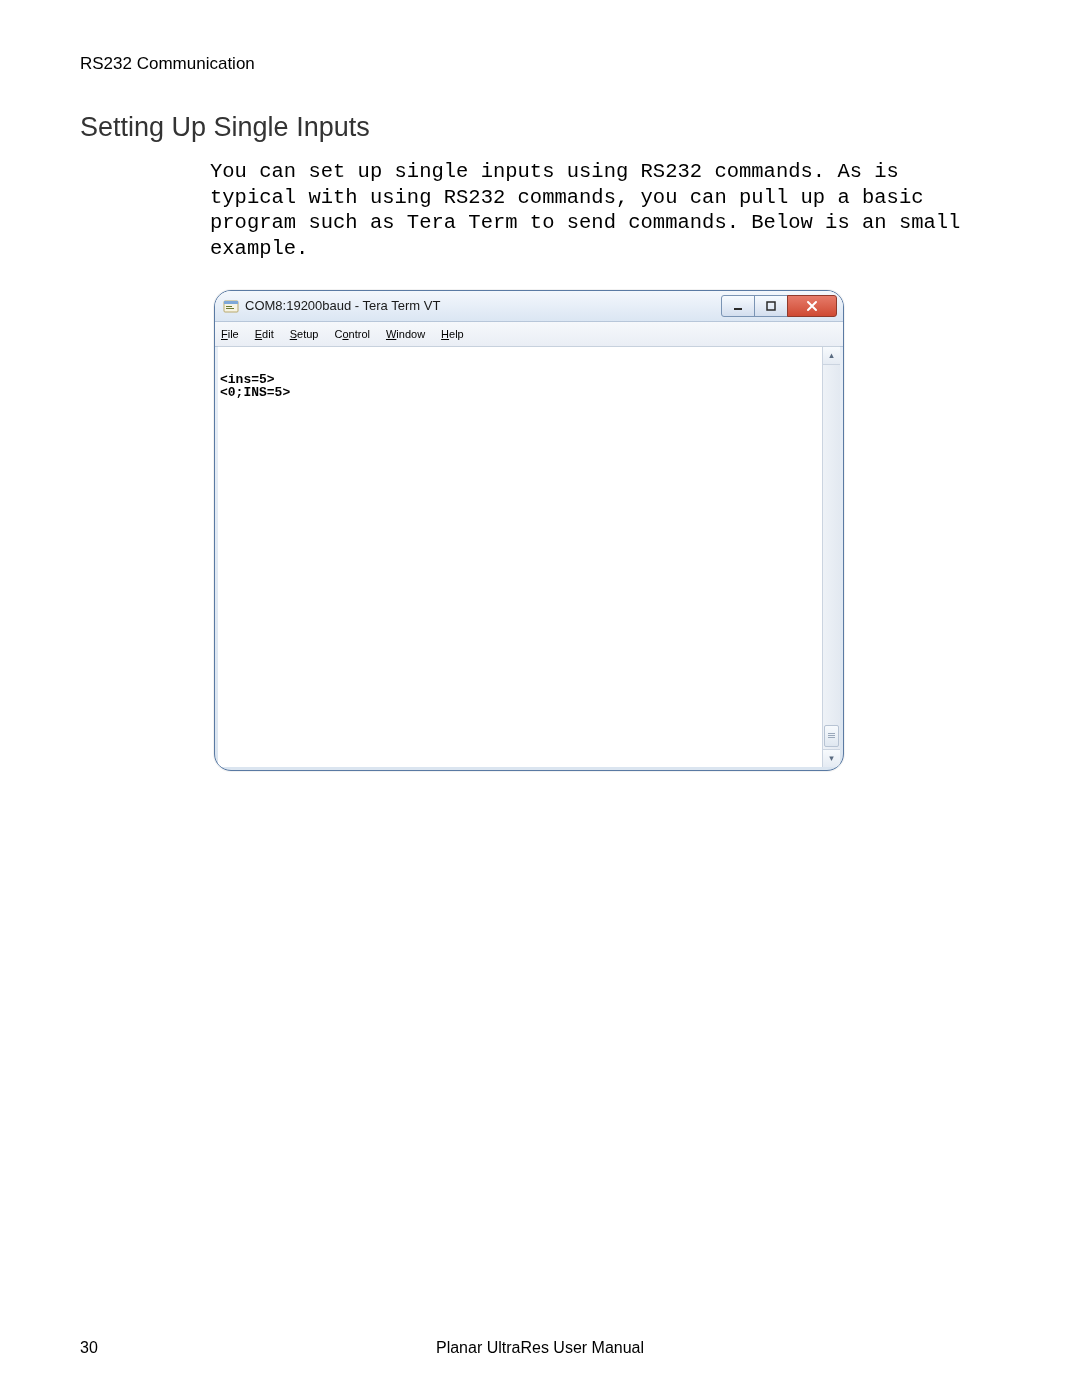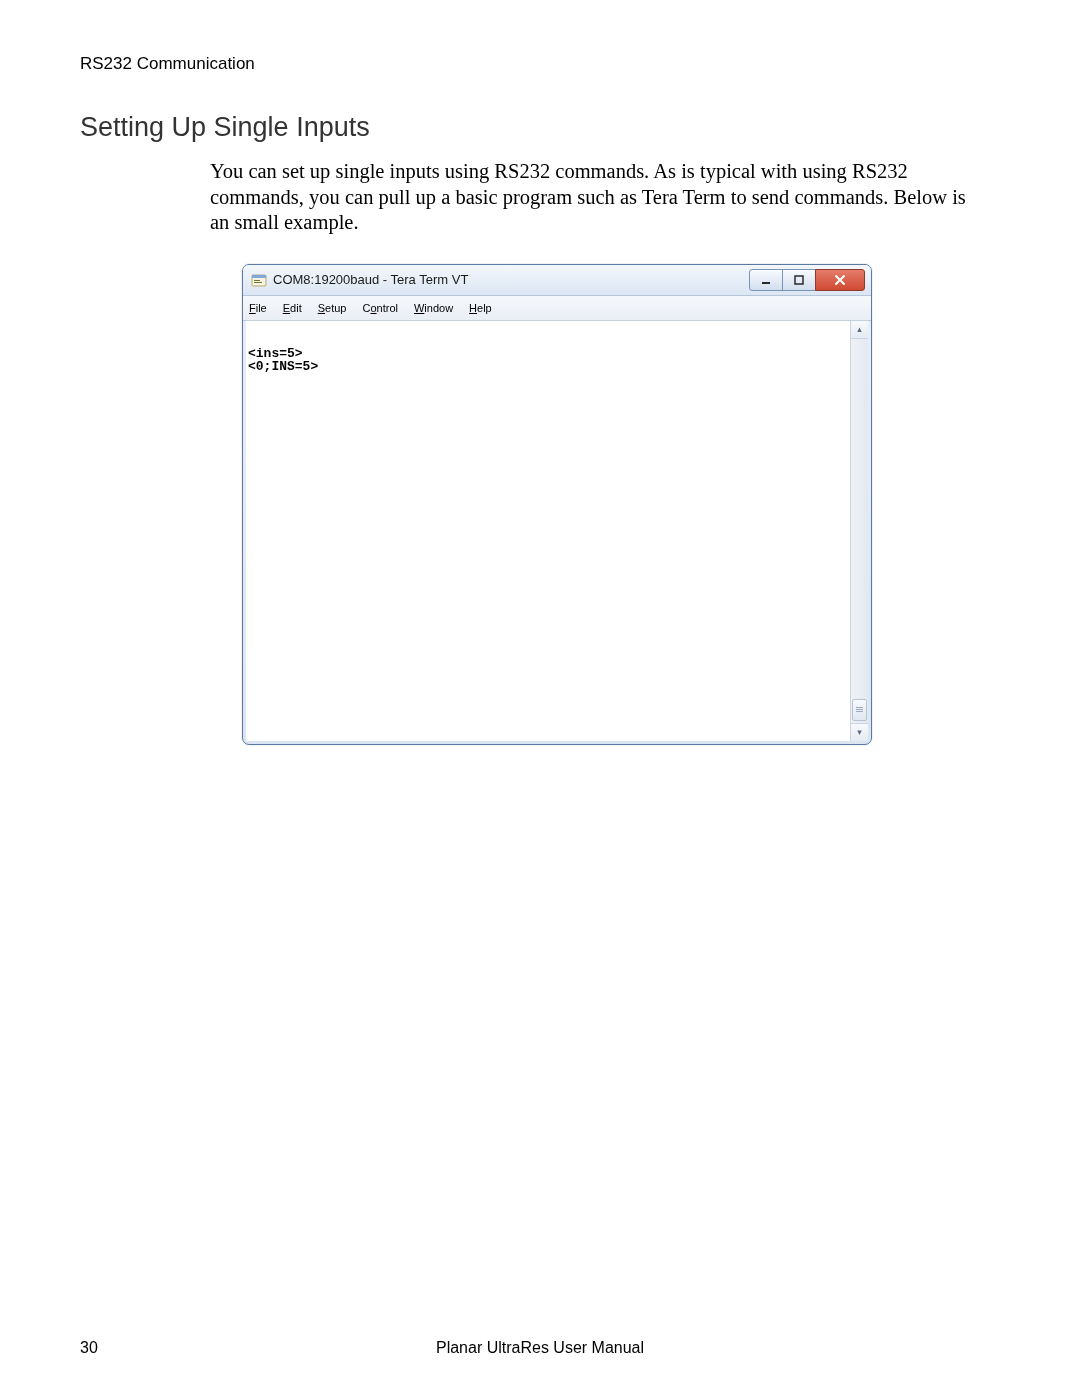--- a/index.html
+++ b/index.html
@@ -29,33 +29,33 @@
     font-size: 27px;
     color: #333;
     margin-bottom: 16px;
     font-weight: 500;
   }
   .body-wrap {
     margin-left: 130px;
     margin-right: 20px;
   }
   .body-text {
-    font-family: Liberation Serif, serif;
+    font-family: Liberation Mono, monospace;
     font-size: 20.5px;
     line-height: 1.25;
     color: #000;
     margin-bottom: 28px;
   }
   
   .tt-window {
     width: 628px;
     height: 479px;
     border: 1px solid #5a7aa3;
-    border-radius: 7px;
-    margin-left: 32px;
+    border-radius: 17px;
+    margin-left: 4px;
     box-shadow: 0 0 0 1px rgba(0,0,0,0.05);
     background: linear-gradient(#e9eff7, #dbe5f0);
     position: relative;
     overflow: hidden;
   }
   .tt-titlebar {
     height: 30px;
     display: flex;
     align-items: center;
     padding: 0 6px 0 8px;

